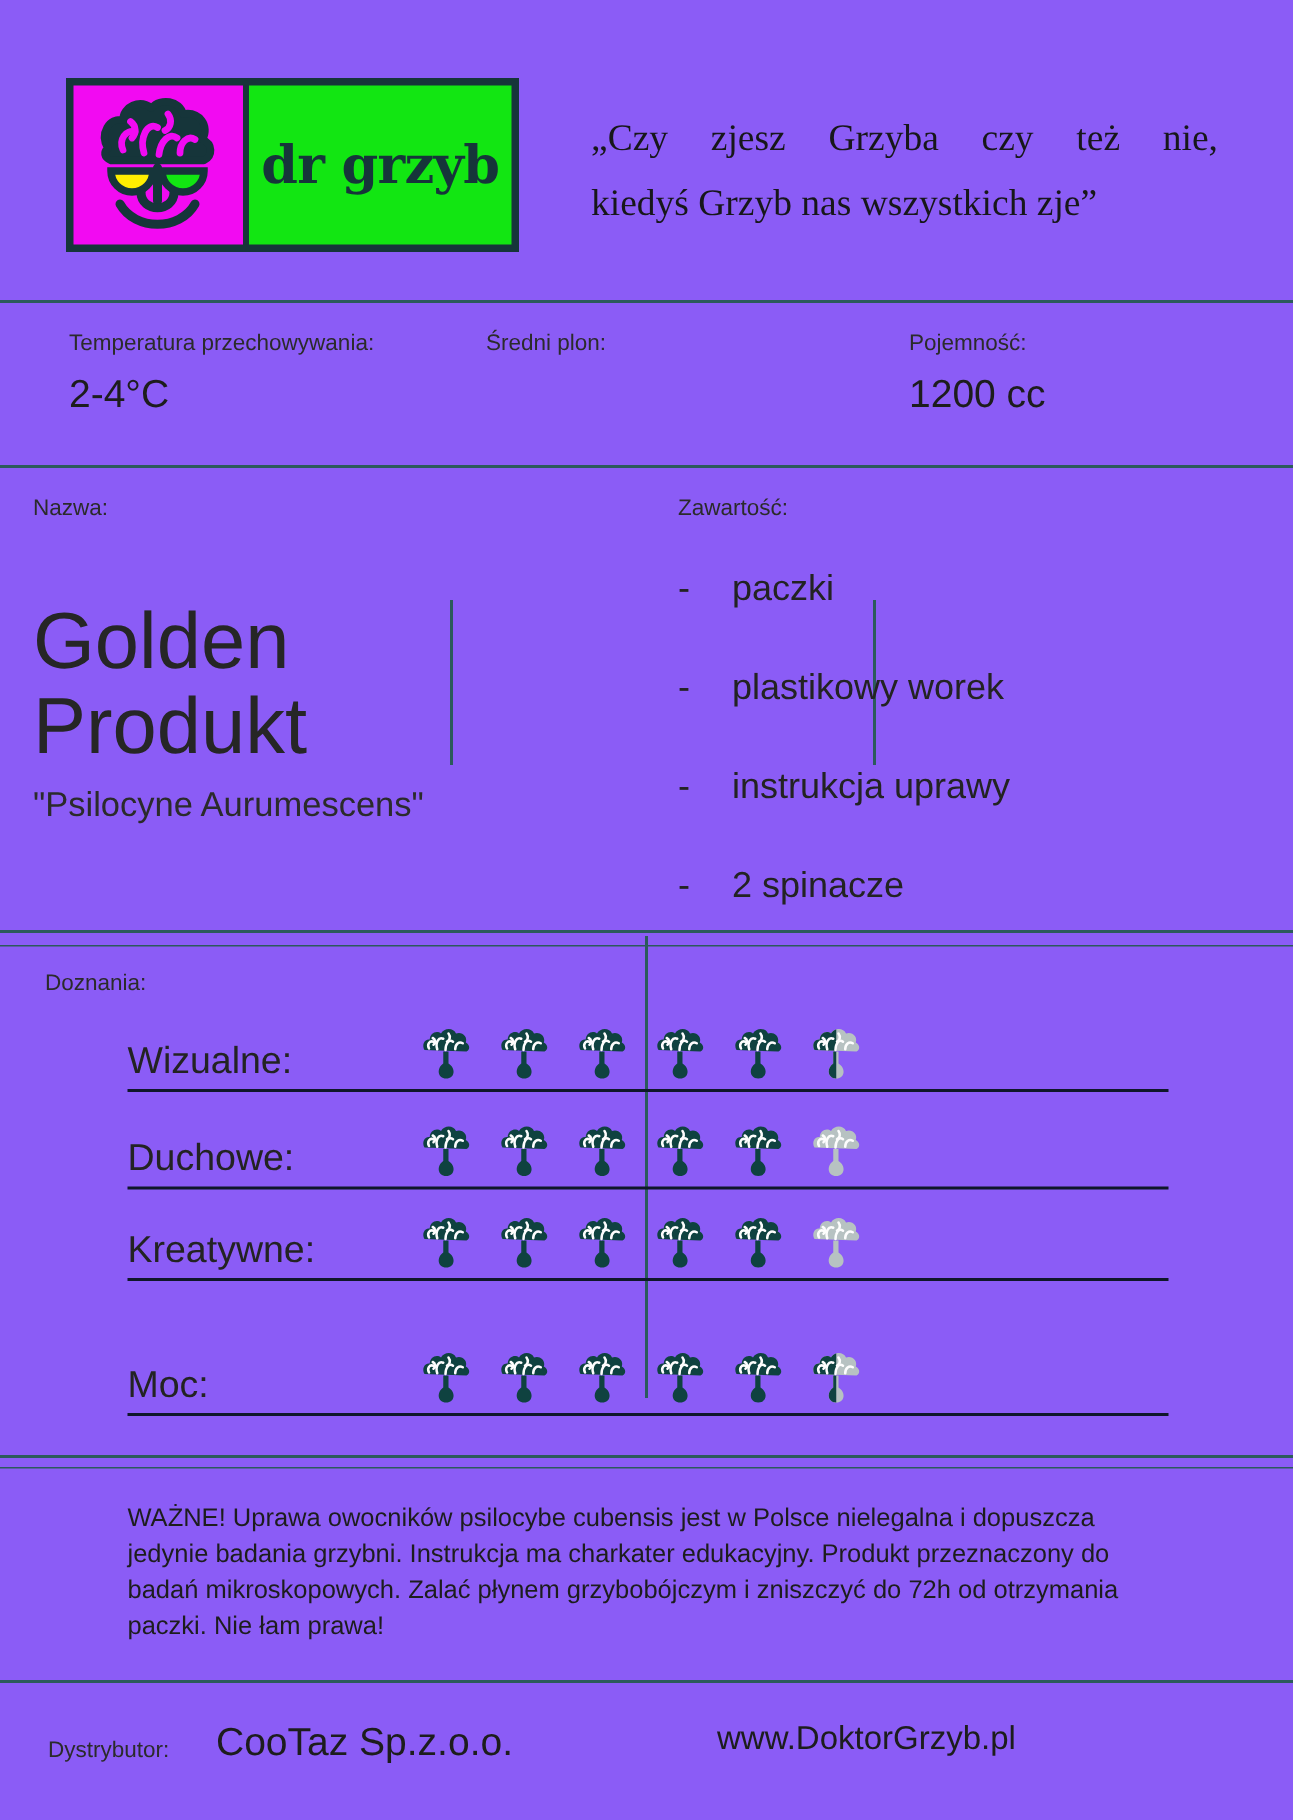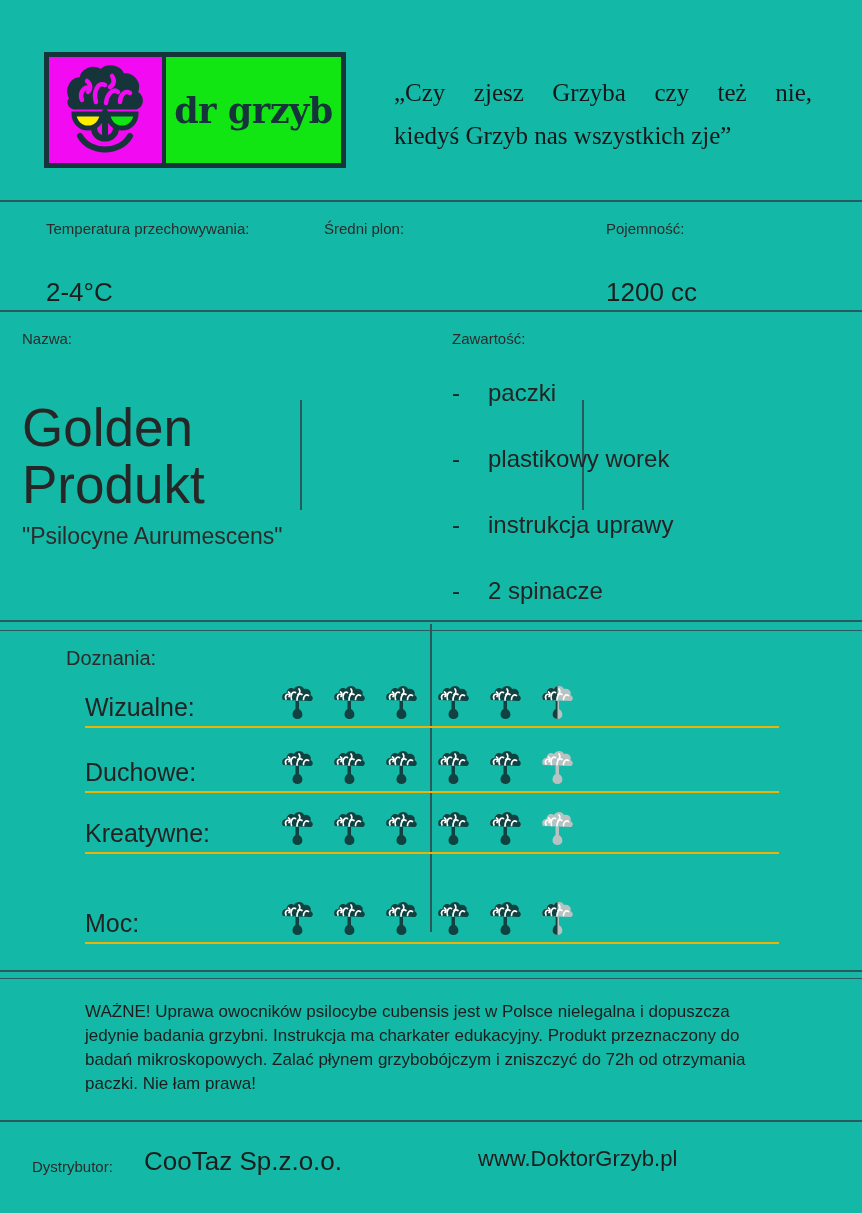--- a/index.html
+++ b/index.html
@@ -13,21 +13,21 @@
     font-family: "Liberation Sans", sans-serif;
     color: #1d1d1d;
     -webkit-font-smoothing: antialiased;
   }
 
   .label-page {
     position: relative;
     width: 862px;
     height: 1213px;
     margin: 0 auto;
-    background: #14b8a6;
+    background: #8b5cf6;
     overflow: hidden;
   }
 
   
   .header {
     position: absolute;
     left: 0; top: 0;
     width: 862px;
     height: 198px;
     display: flex;
@@ -116,21 +116,21 @@
     padding-top: 20px;
   }
   .spec-label {
     font-size: 15px;
     color: #2b2b2b;
     margin-left: 0;
   }
   .spec-value {
     font-size: 26px;
     color: #1d1d1d;
-    margin-top: 40px;
+    margin-top: 10px;
   }
 
   
   .midsection {
     position: absolute;
     left: 0; top: 312px;
     width: 862px;
     height: 308px;
   }
   .name-block {
@@ -181,30 +181,29 @@
   
   .ratings {
     position: absolute;
     left: 0; top: 634px;
     width: 862px;
     height: 330px;
   }
   .ratings-caption {
     position: absolute;
     left: 30px; top: 13px;
-    font-size: 20px;
+    font-size: 15px;
     color: #2b2b2b;
-    margin-left: 36px;
   }
   .rating-row {
     position: absolute;
     left: 85px;
     width: 694px;
     height: 58px;
-    border-bottom: 2px solid #eab308;
+    border-bottom: 2px solid #0f172a;
   }
   .rating-label {
     position: absolute;
     left: 0;
     bottom: 4px;
     font-size: 25px;
     color: #232323;
   }
   .rating-icons {
     position: absolute;

